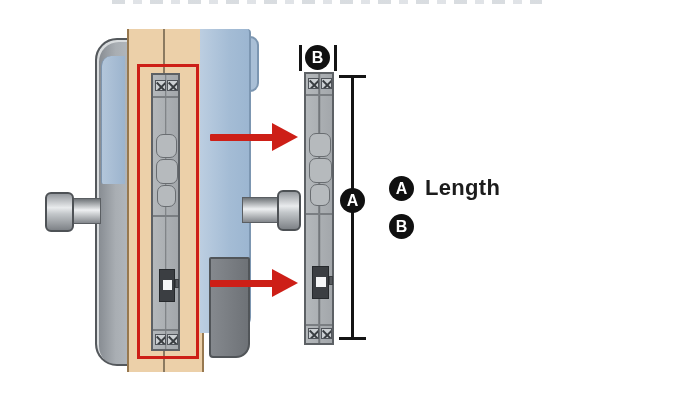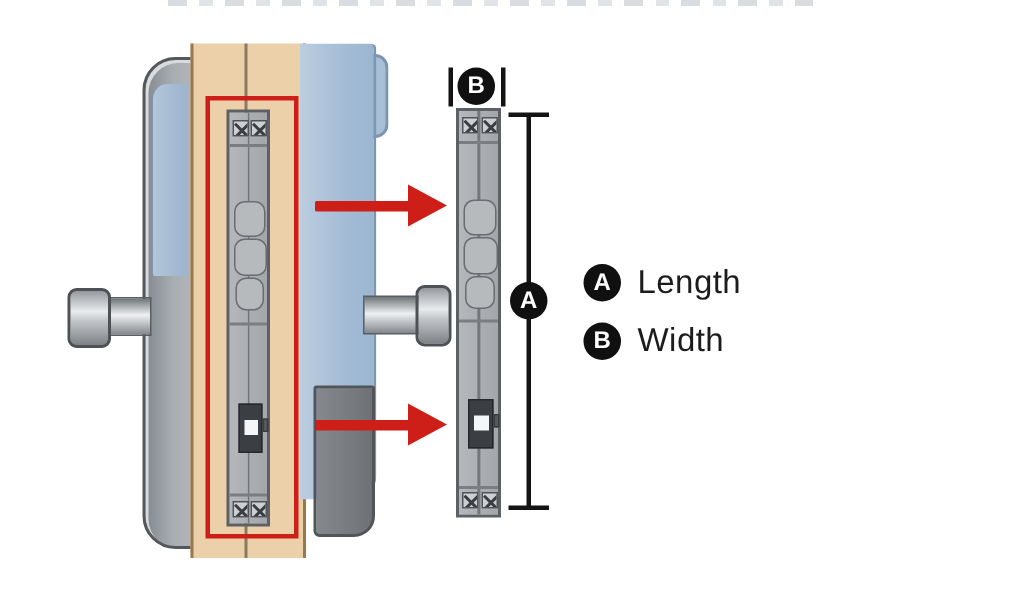--- a/index.html
+++ b/index.html
@@ -115,21 +115,21 @@
   .b-circle{left:305px;top:45px;}
   .a-circle{left:340px;top:188px;}
 
   
   .legend-row{position:absolute;left:389px;display:flex;align-items:center;gap:11px;}
   .legend-a{top:175px;} .legend-b{top:214px;}
   .legend-circle{
     width:25px;height:25px;border-radius:50%;background:#101010;color:#fff;
     font-weight:bold;font-size:16px;line-height:25px;text-align:center;flex:0 0 auto;
   }
-  .legend-label{font-size:22px;color:#1c1c1c;letter-spacing:.3px;}
+  .legend-label{font-size:22px;color:#1c1c1c;letter-spacing:.3px;font-weight:bold;}
 
   :root{--red:#cd1f17;}
 </style>
 </head>
 <body>
 
 <div id="canvas">
 
   <div class="abs watermark"></div>
 
@@ -200,16 +200,15 @@
   <div class="abs dim-black a-line"></div>
   <div class="abs dim-black a-cap a-cap-bot"></div>
   <div class="abs sym-circle a-circle">A</div>
 
   <div class="legend-row legend-a">
     <div class="legend-circle">A</div>
     <div class="legend-label">Length</div>
   </div>
   <div class="legend-row legend-b">
     <div class="legend-circle">B</div>
-    <div class="legend-label">Width</div>
   </div>
 
 </div>
 
 </body></html>

